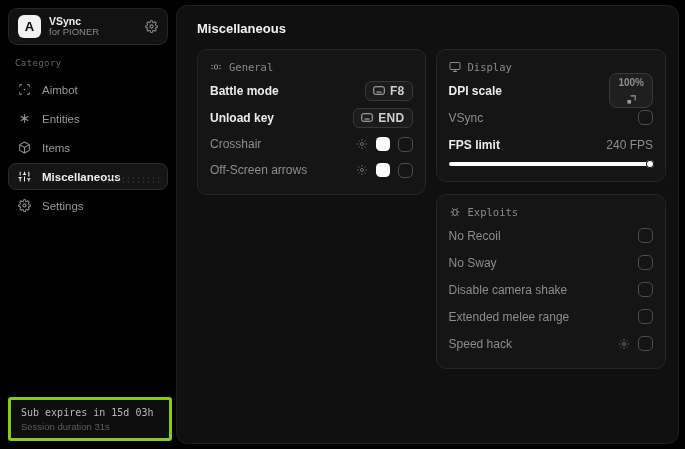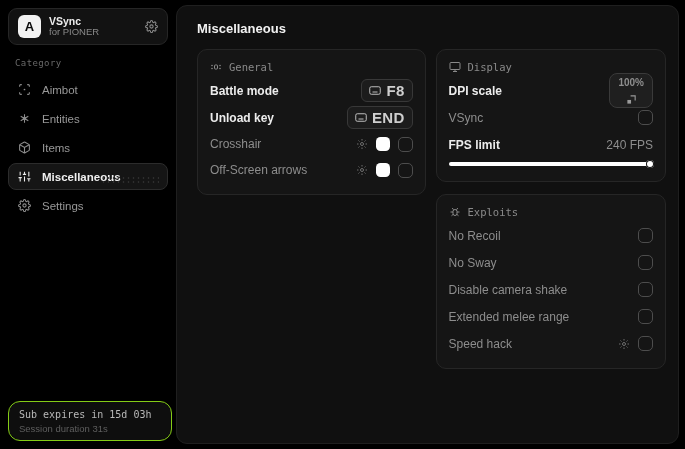--- a/index.html
+++ b/index.html
@@ -26,21 +26,21 @@
     height: 27px; padding: 0 9px; border-radius: 8px; border: 1px solid transparent;
     color: #989898; font-size: 11.5px; cursor: default; }
   .nav-item .nicon { display: flex; color: #8d8d8d; }
   .nav-item.active { background: #151515; border-color: #2c2c2c; color: #f0f0f0; font-weight: 700; }
   .nav-item.active .nicon { color: #ededed; }
   .nav-dots { position: absolute; right: 8px; bottom: 4px; width: 58px; height: 9px;
     background-image: radial-gradient(#313131 1px, transparent 1.2px);
     background-size: 5px 4px; opacity: .9; }
 
   .side-footer { position: absolute; left: 8px; right: 4px; bottom: 8px;
-    background: #0e0e0e; border: 1px solid #84cc16; border-radius: 12px; padding: 7px 10px 6px; }
+    background: #0e0e0e; border: 3px solid #84cc16; border-radius: 3px; padding: 7px 10px 6px; }
   .sf-line1 { color: #b9b9b9; font-size: 10px; }
   .sf-line2 { color: #5e5e5e; font-size: 9.5px; margin-top: 3px; font-family: "Liberation Sans", sans-serif; }
 
   
   .main { position: absolute; left: 176px; top: 5px; right: 6px; bottom: 5px;
     background: #101010; border: 1px solid #1f1f1f; border-radius: 11px; padding: 15px 12px 12px 20px; }
   .page-title { color: #f2f2f2; font-size: 13px; font-weight: 700; margin-bottom: 13px; }
 
   .columns { display: flex; gap: 10px; align-items: flex-start; }
   .col-left { width: 236px; }
@@ -52,21 +52,21 @@
   .panel-head .picon { display: flex; color: #8a8a8a; }
 
   .row { display: flex; align-items: center; justify-content: space-between; height: 23px; margin-top: 4px; }
   .row.tall { height: 22px; gap: 44px; }
   .lbl-strong { color: #ececec; font-size: 12px; font-weight: 700; }
   .lbl-dim { color: #8d8d8d; font-size: 12px; }
   .ctrl { display: flex; align-items: center; gap: 8px; }
 
   .chip { display: inline-flex; align-items: center; gap: 5px;
     background: #1c1c1c; border: 1px solid #383838; border-radius: 6px;
-    padding: 2px 7px; color: #cfcfcf; font-size: 15px; font-weight: 600; letter-spacing: .3px; }
+    padding: 2px 7px; color: #cfcfcf; font-size: 12px; font-weight: 600; letter-spacing: .3px; }
   .chip .kicon { display: flex; color: #bdbdbd; }
 
   .select-chip { display: inline-flex; align-items: center; gap: 6px;
     background: #1f1f1f; border: 1px solid #3a3a3a; border-radius: 8px;
     padding: 2.5px 8px; color: #8f8f8f; font-size: 10px; font-weight: 600; flex-direction: column; }
   .select-chip .sicon { display: flex; color: #9a9a9a; }
 
   .checkbox { width: 15px; height: 15px; border: 1.6px solid #4d4d4d; border-radius: 5px;
     background: transparent; flex-shrink: 0; }
   .swatch { width: 14px; height: 14px; border-radius: 4.5px; flex-shrink: 0; }

